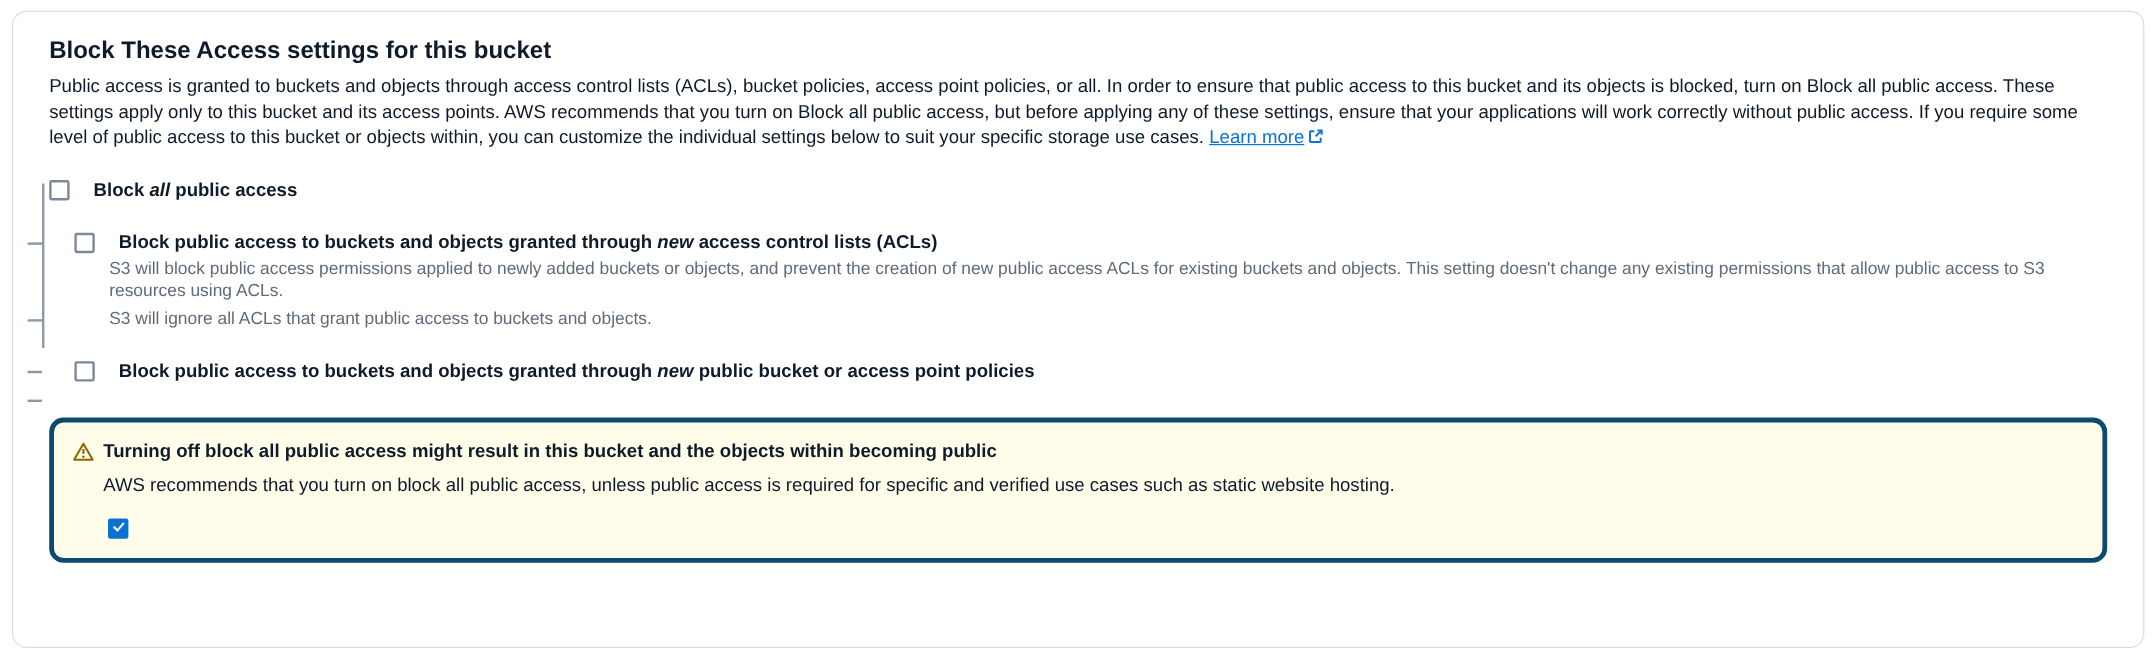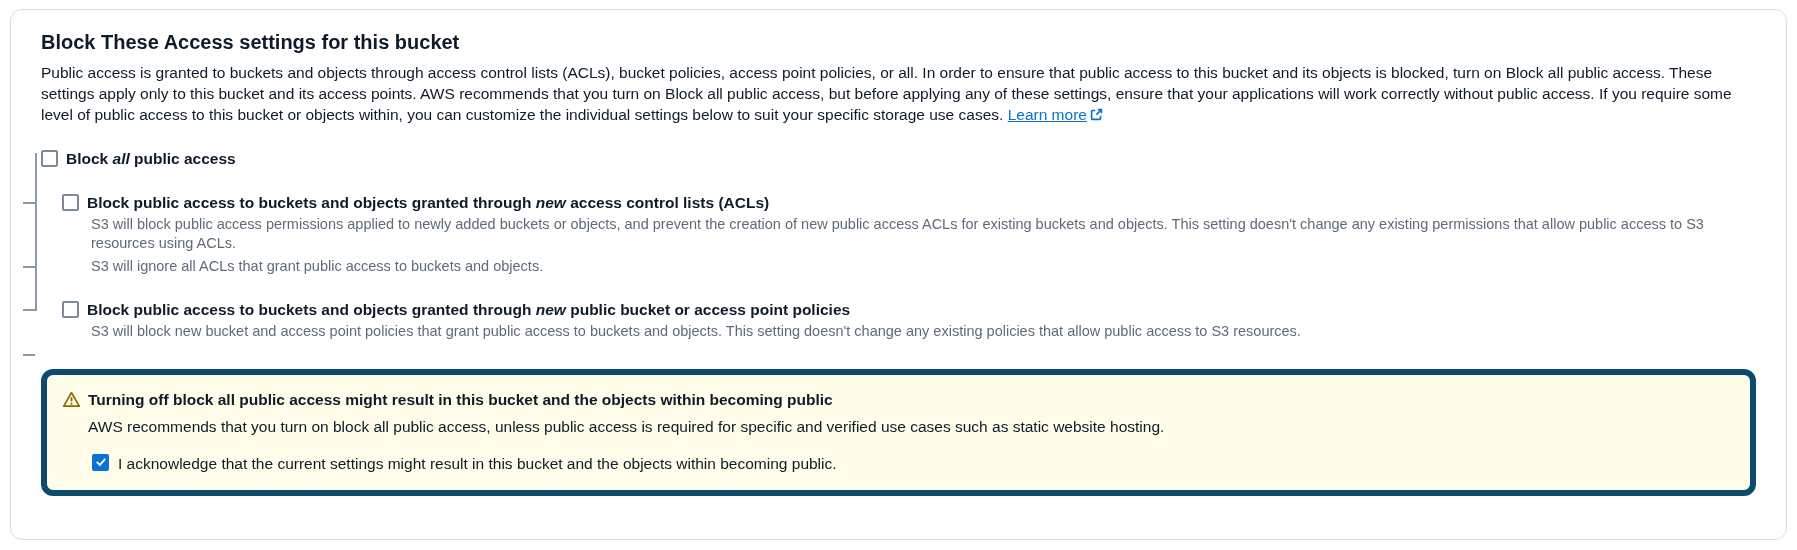--- a/index.html
+++ b/index.html
@@ -30,21 +30,21 @@
   }
   .link {
     color: #0972d3;
     text-decoration: underline;
     cursor: pointer;
     white-space: nowrap;
   }
   .ext-icon svg { vertical-align: -1px; margin-left: 3px; }
 
   
-  .cb-row { display: flex; align-items: flex-start; gap: 8px; margin-top: 24px; }
+  .cb-row { display: flex; align-items: flex-start; gap: 20px; margin-top: 24px; }
   .cb {
     width: 17px; height: 17px;
     border: 2px solid #7d8998;
     border-radius: 2px;
     background: #ffffff;
     flex: none;
     margin-top: 1px;
     cursor: pointer;
     display: flex; align-items: center; justify-content: center;
   }
@@ -73,21 +73,21 @@
     position: absolute;
     left: -39px; top: 9px;
     width: 12px; height: 1.5px;
     background: #8d99a8;
   }
 
   
   .warn {
     margin-top: 28px;
     background: #fffce9;
-    border: 6px solid #0c4a6e;
+    border: 4px solid #0c4a6e;
     border-radius: 12px;
     padding: 14px 20px 14px 16px;
   }
   .warn-head { display: flex; align-items: flex-start; gap: 8px; }
   .warn-head svg { flex: none; margin-top: 2px; }
   .warn-title { font-weight: 700; line-height: 21px; }
   .warn-desc { margin: 4px 0 0 25px; line-height: 21px; }
   .warn-ack {
     display: flex; align-items: flex-start; gap: 9px;
     margin: 16px 0 2px 29px;
@@ -130,21 +130,20 @@
       <span class="tick"></span>
       <div class="cb-desc">S3 will ignore all ACLs that grant public access to buckets and objects.</div>
     </div>
 
     <div class="tree-item">
       <span class="tick"></span>
       <div class="cb-row">
         <span class="cb" role="checkbox" aria-checked="false"></span>
         <span class="cb-label"><span>Block public access to buckets and objects granted through </span><i>new</i><span> public bucket or access point policies</span></span>
       </div>
-      <div class="cb-desc">S3 will block new bucket and access point policies that grant public access to buckets and objects. This setting doesn't change any existing policies that allow public access to S3 resources.</div>
     </div>
 
     <div class="tree-item">
       <span class="tick"></span>
     </div>
   </div>
 
   <div class="warn">
     <div class="warn-head">
       <span><svg width="17" height="17" viewBox="0 0 16 16">
@@ -154,17 +153,16 @@
           </svg></span>
       <span class="warn-title">Turning off block all public access might result in this bucket and the objects within becoming public</span>
     </div>
     <div class="warn-desc">AWS recommends that you turn on block all public access, unless public access is required for specific and verified use cases such as static website hosting.</div>
     <div class="warn-ack">
       <span class="cb checked" role="checkbox" aria-checked="true">
           <span><svg width="12" height="12" viewBox="0 0 16 16">
               <polyline points="3,8.5 6.5,12 13,4.5" fill="none" stroke="#ffffff" stroke-width="2.4" stroke-linecap="round" stroke-linejoin="round"></polyline>
             </svg></span>
         </span>
-      <span class="ack-label">I acknowledge that the current settings might result in this bucket and the objects within becoming public.</span>
     </div>
   </div>
 
 </div>
 
 </body></html>

